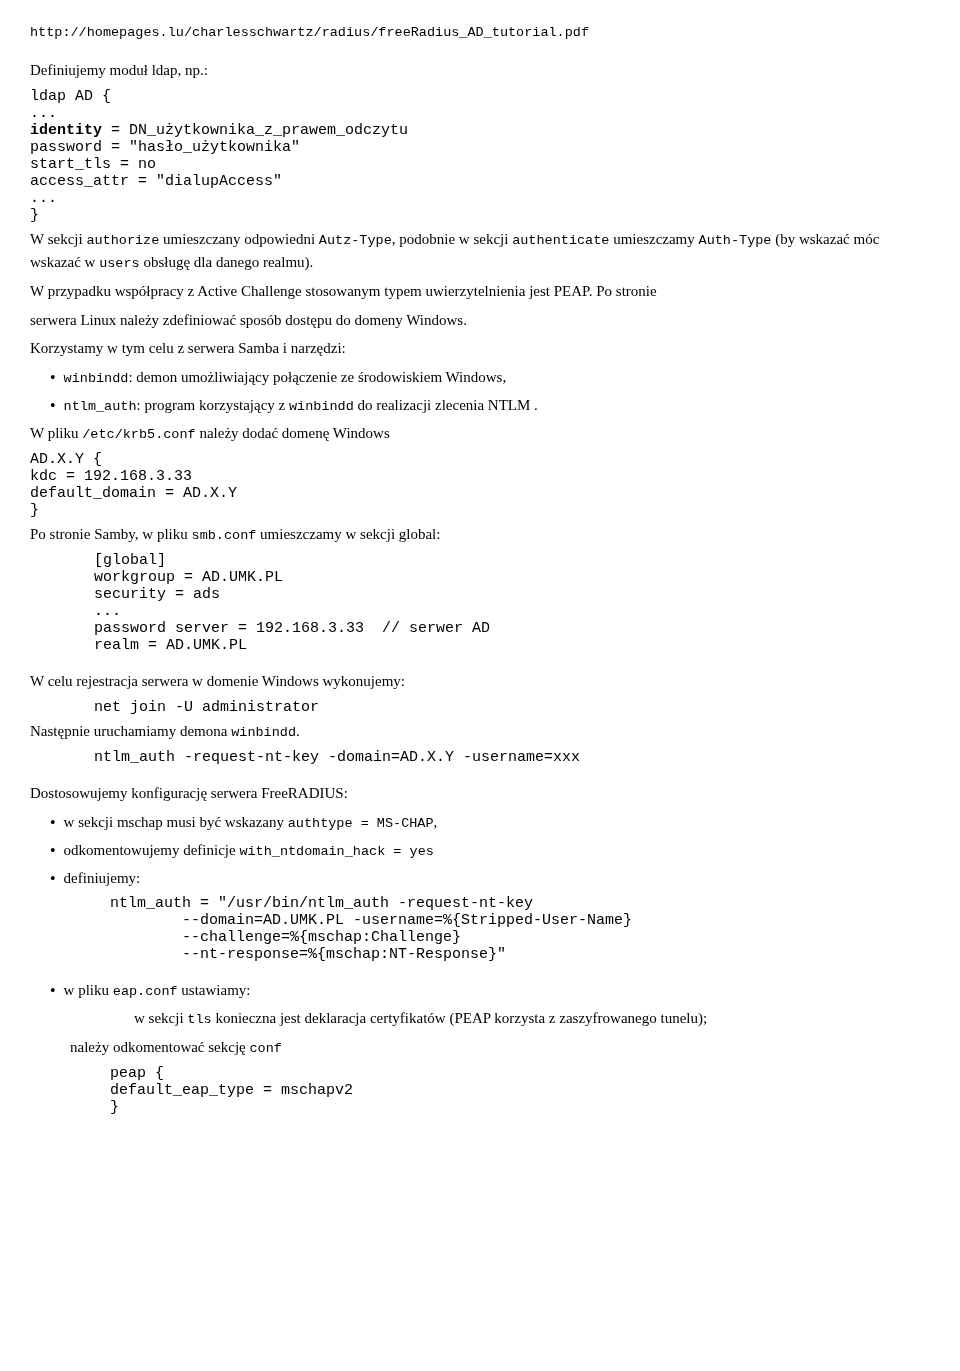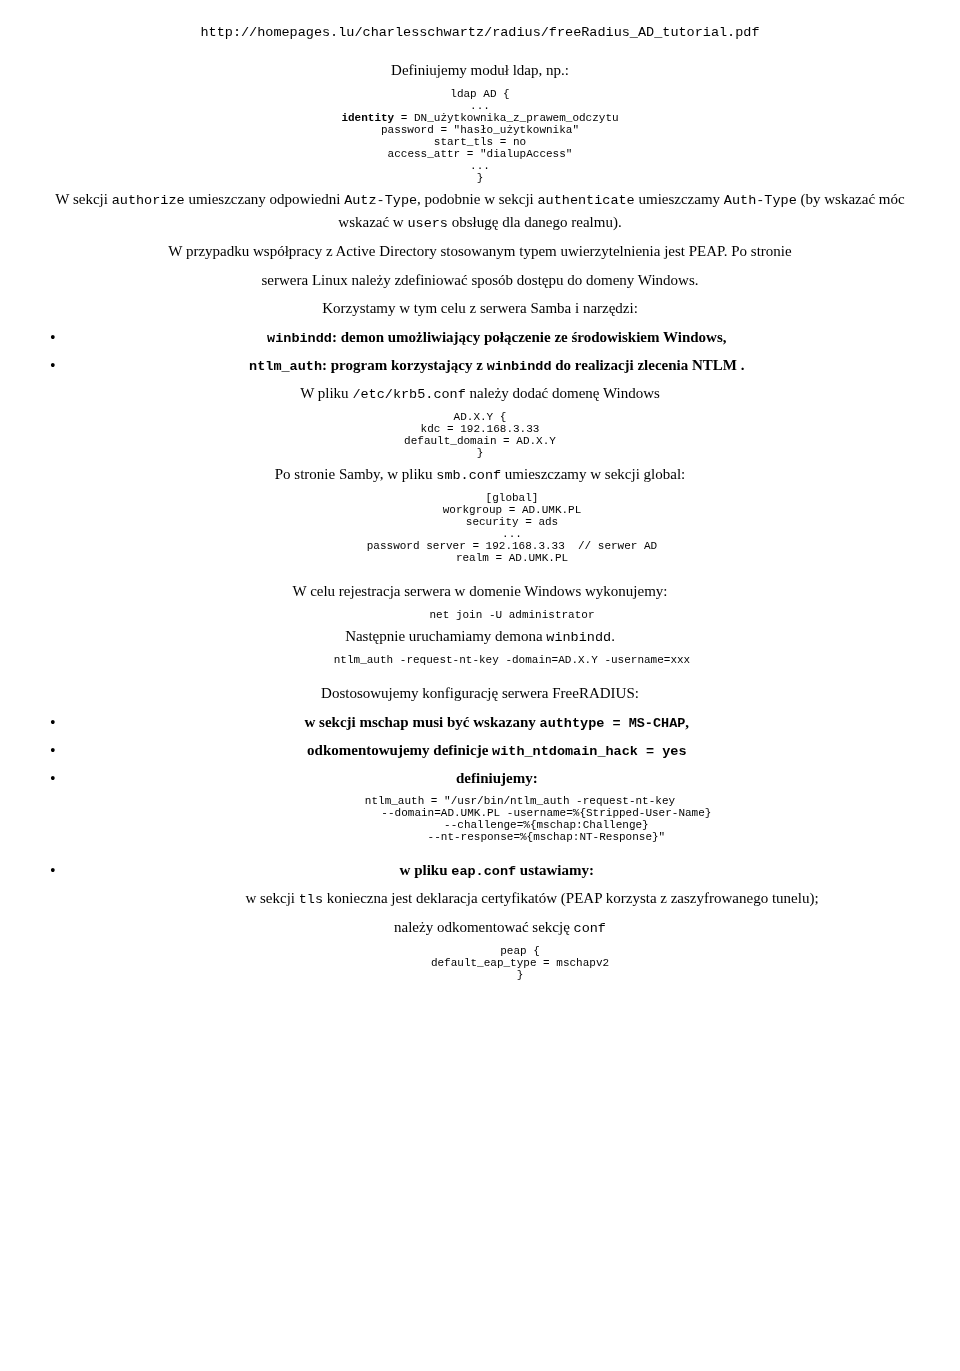--- a/index.html
+++ b/index.html
@@ -11,33 +11,32 @@
       background: #ffffff;
       font-family: "Times New Roman", Times, serif;
       font-size: 15px;
       color: #000000;
       padding: 20px 30px;
       width: 960px;
       min-height: 1371px;
     }
     .page-content {
       width: 100%;
-      text-align: center;
     }
     p {
       margin-bottom: 6px;
       line-height: 1.5;
     }
     code, .mono {
       font-family: "Courier New", Courier, monospace;
       font-size: 13.5px;
     }
     .code-block {
       font-family: "Courier New", Courier, monospace;
-      font-size: 11px;
+      font-size: 15px;
       margin: 4px 0 4px 0;
       white-space: pre;
       display: block;
     }
     .indent1 {
       margin-left: 64px;
     }
     .indent2 {
       margin-left: 80px;
     }
@@ -49,21 +48,20 @@
     .bullet {
       margin-right: 8px;
       margin-left: 20px;
       font-size: 16px;
       line-height: 1.5;
       flex-shrink: 0;
     }
     .bullet-text {
       line-height: 1.5;
       flex: 1;
-      font-weight: bold;
     }
     .section-gap {
       margin-top: 16px;
     }
     .small-gap {
       margin-top: 4px;
     }
   </style>
 </head>
 <body>
@@ -82,21 +80,21 @@
 <span>password</span> = "hasło_użytkownika"
 start_tls = no
 access_attr = "dialupAccess"
 ...
 }</div>
 
   <p class="small-gap">
     W sekcji <code>authorize</code> umieszczany odpowiedni <code>Autz-Type</code>, podobnie w sekcji <code>authenticate</code> umieszczamy <code>Auth-Type</code> (by wskazać móc wskazać w <code>users</code> obsługę dla danego realmu).
   </p>
 
-  <p class="small-gap">W przypadku współpracy z Active Directory stosowanym typem uwierzytelnienia jest PEAP. Po stronie</p>
+  <p class="small-gap">W przypadku współpracy z Active Challenge stosowanym typem uwierzytelnienia jest PEAP. Po stronie</p>
   <p>serwera Linux należy zdefiniować sposób dostępu do domeny Windows.</p>
 
   <p class="small-gap">Korzystamy w tym celu z serwera Samba i narzędzi:</p>
 
   <div class="bullet-item">
     <span class="bullet">•</span>
     <span class="bullet-text">
       <code>winbindd</code>: demon umożliwiający połączenie ze środowiskiem Windows,
     </span>
   </div>

